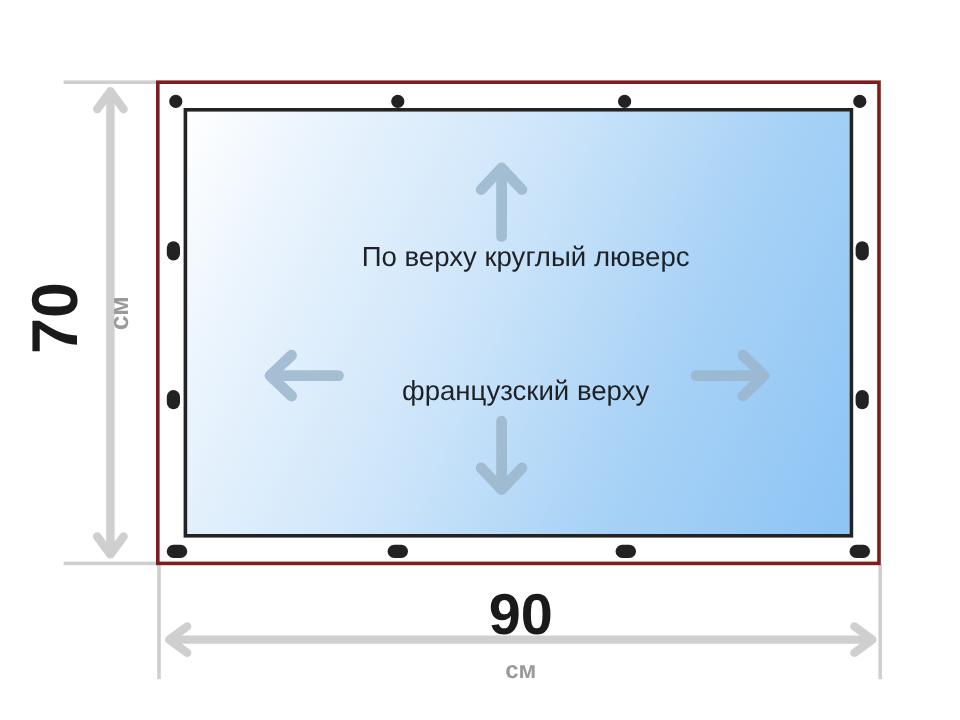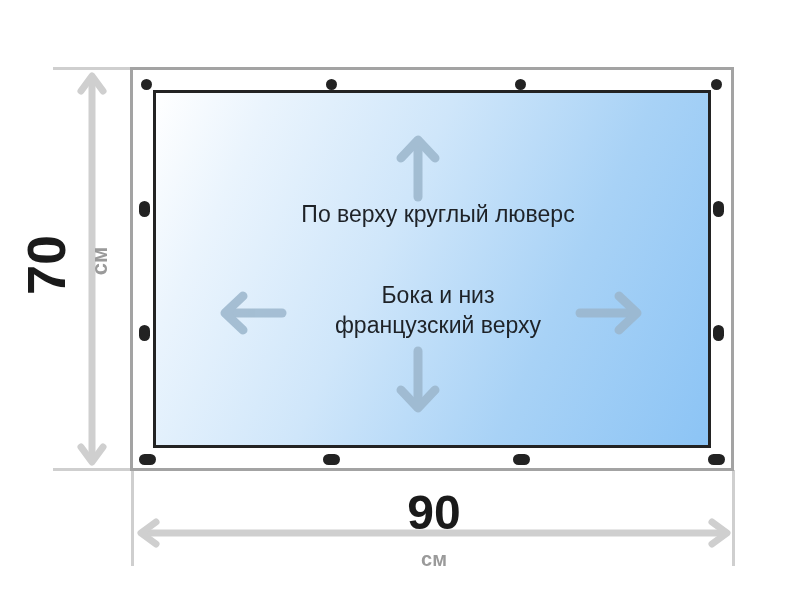--- a/index.html
+++ b/index.html
@@ -50,21 +50,21 @@
   .rot90 { transform: rotate(-90deg); transform-origin: 50% 50%; }
 
   
   #frame {
     position: absolute;
     left: 130px;
     top: 67px;
     width: 604px;
     height: 404px;
     background: #ffffff;
-    border: 3px solid #a3a3a3;
+    border: 3px solid #7f1d1d;
     box-sizing: border-box;
   }
   #panel {
     position: absolute;
     left: 20px;
     top: 20px;
     right: 20px;
     bottom: 20px;
     border: 3px solid #232323;
     box-sizing: border-box;
@@ -169,21 +169,20 @@
         <svg width="70" height="44" viewBox="0 0 70 44">
           <g fill="none" stroke="#9bb6cc" stroke-width="9" stroke-linecap="round" stroke-linejoin="round" opacity="0.85">
             <line x1="6" y1="22" x2="62" y2="22"></line>
             <polyline points="45,5 63,22 45,39"></polyline>
           </g>
         </svg>
       </div>
 
       <div class="caption" style="left:0; top:107px; width:564px; font-size:23px;">По верху круглый люверс</div>
 
-      <div class="caption" style="left:0; top:188px; width:564px; font-size:23px;">Бока и низ</div>
 
       <div class="caption" style="left:0; top:218px; width:564px; font-size:23px;">французский верху</div>
     </div>
 
     <div class="grommet grommet-round" style="left:8px;   top:9px;"></div>
     <div class="grommet grommet-round" style="left:193px; top:9px;"></div>
     <div class="grommet grommet-round" style="left:382px; top:9px;"></div>
     <div class="grommet grommet-round" style="left:578px; top:9px;"></div>
 
     <div class="grommet grommet-oval-h" style="left:6px;   top:384px;"></div>

